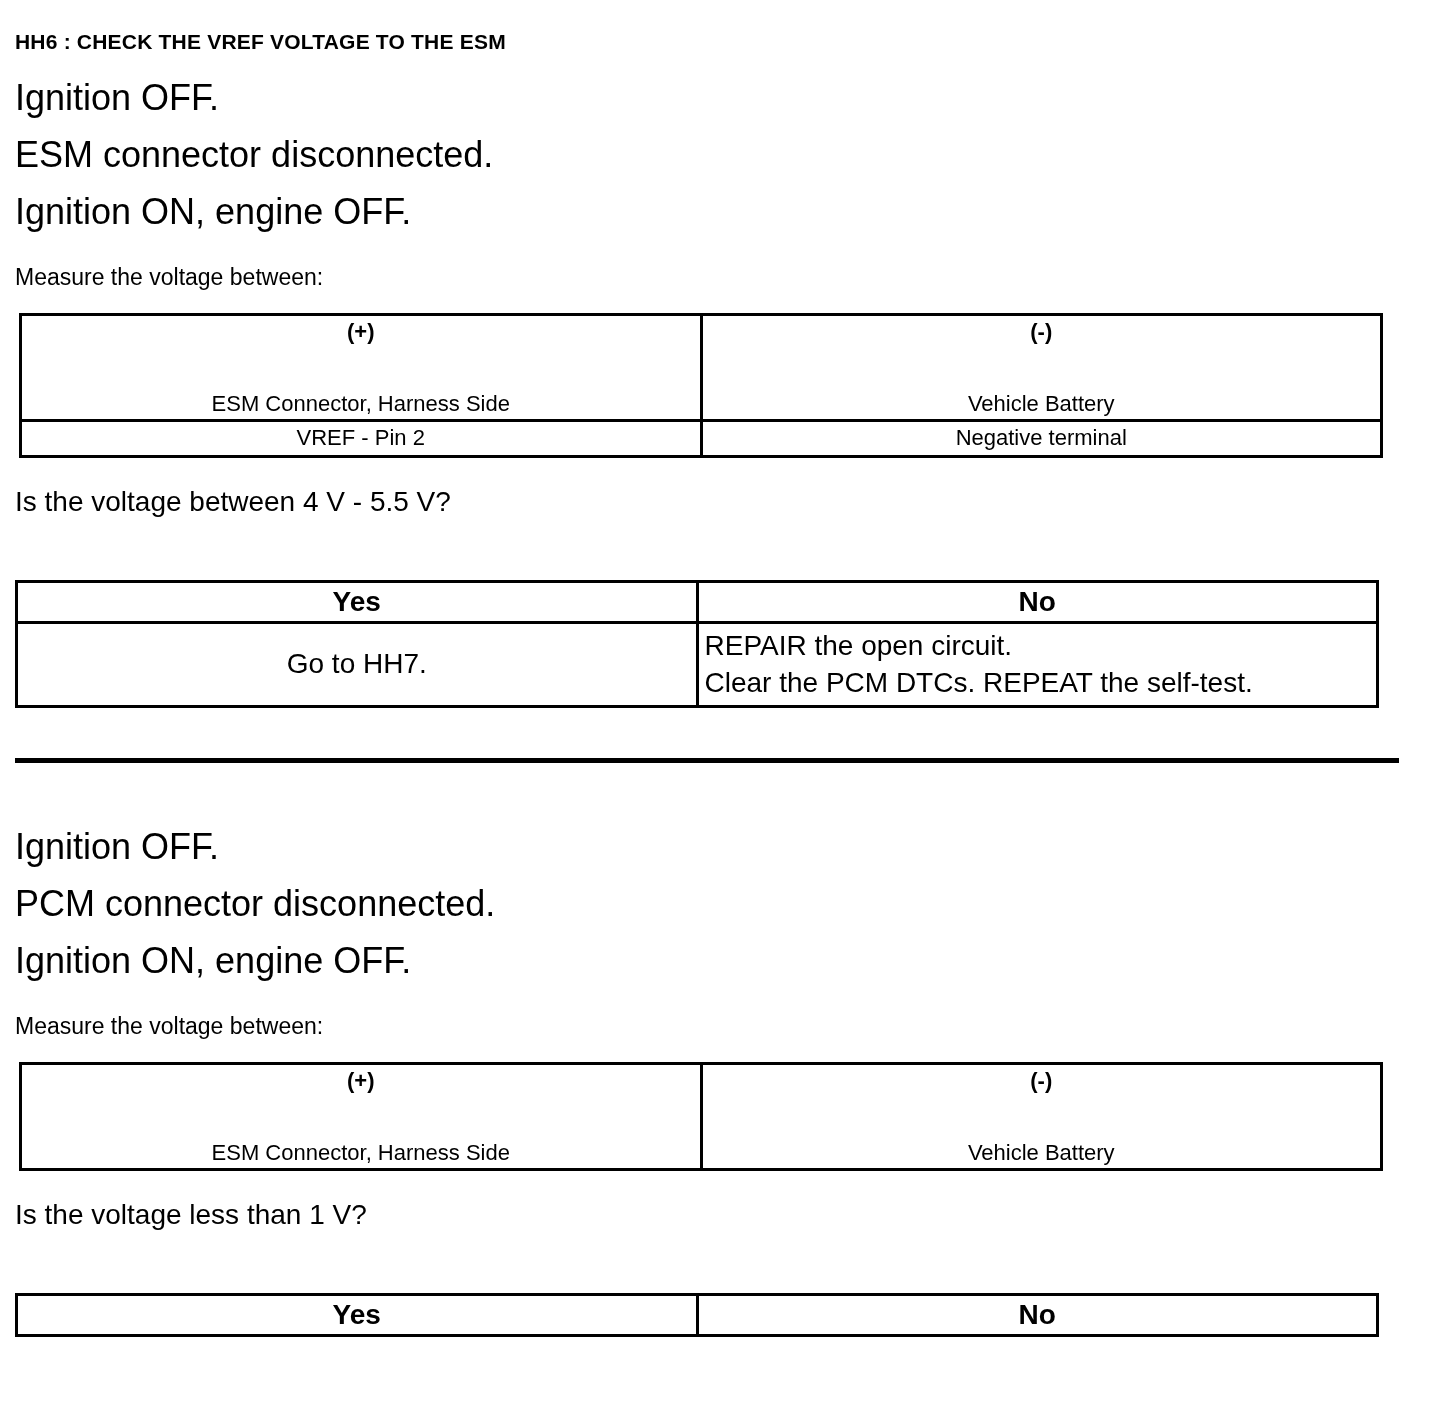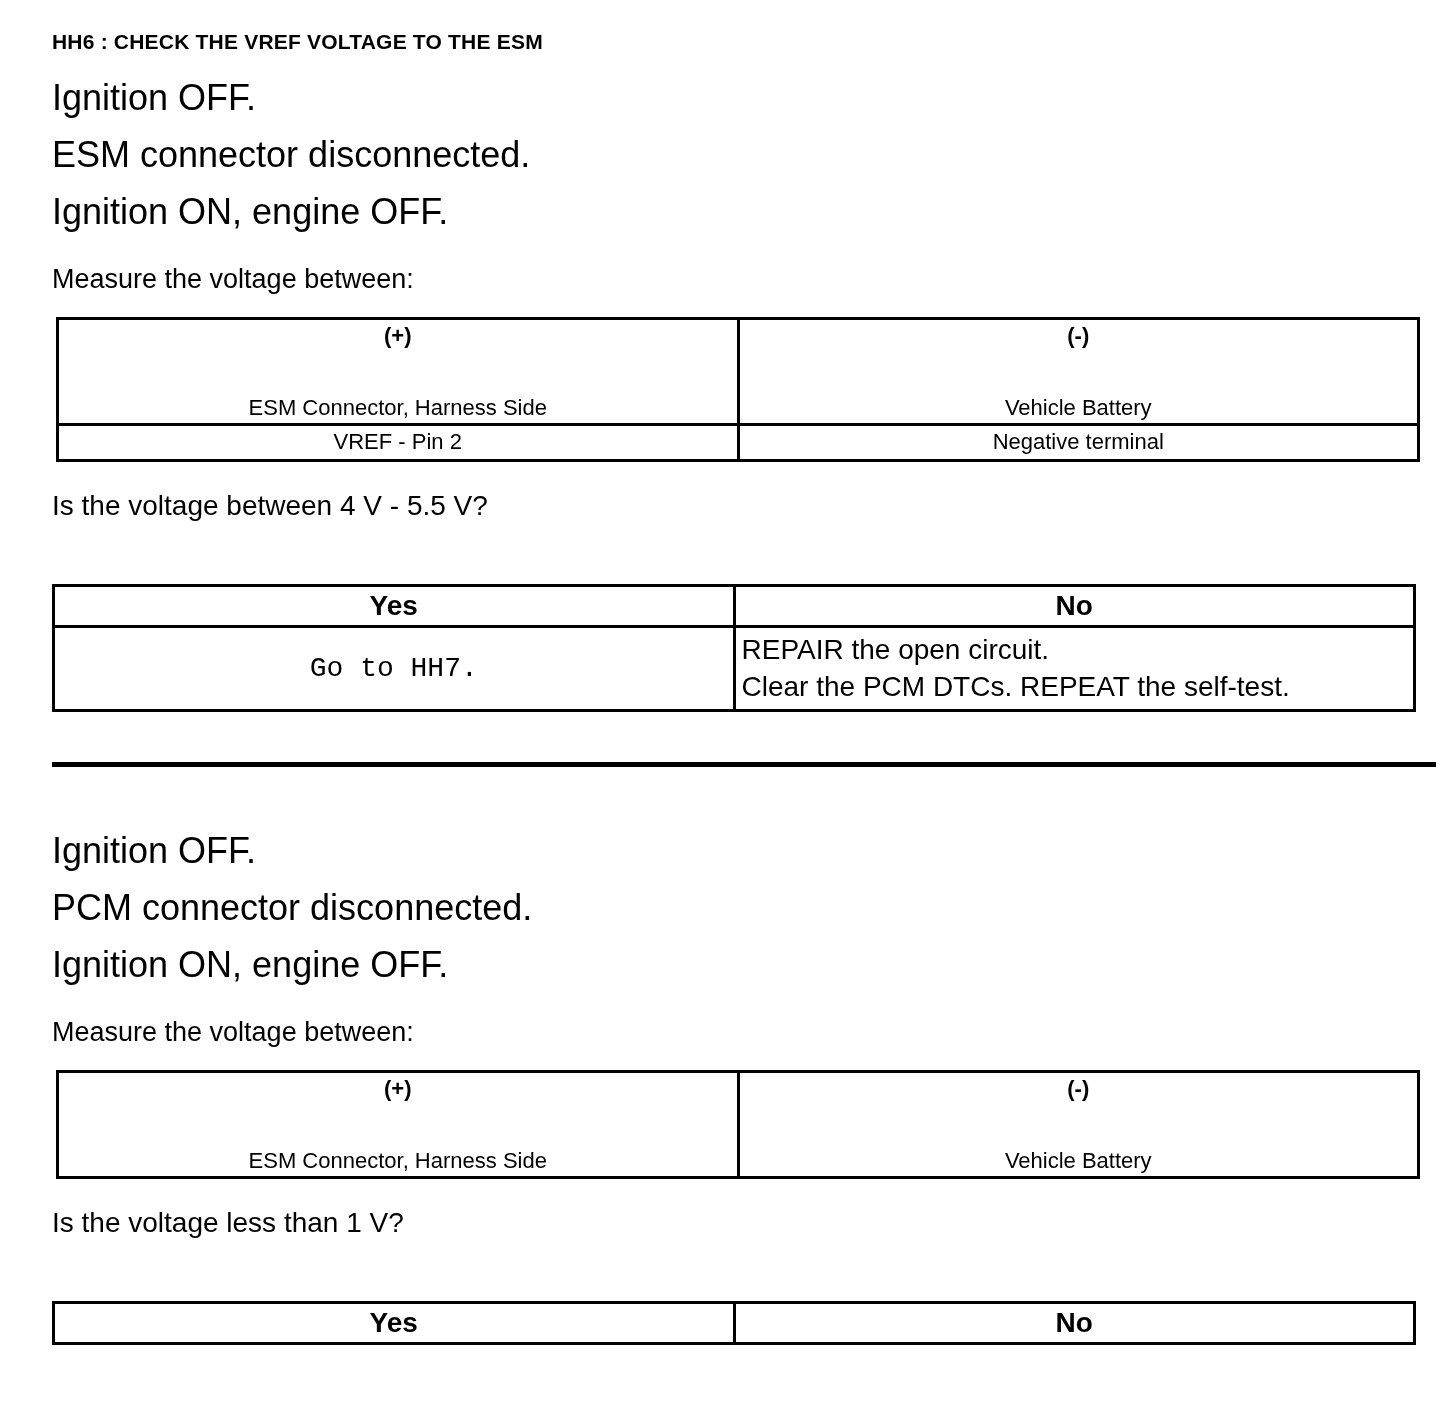--- a/index.html
+++ b/index.html
@@ -5,36 +5,36 @@
   * { margin: 0; padding: 0; box-sizing: border-box; }
   html, body { background: #ffffff; }
   body {
     width: 1456px;
     font-family: "Liberation Sans", "DejaVu Sans", sans-serif;
     color: #000000;
   }
   .page {
     width: 1156px;
     min-height: 1412px;
-    padding: 18px 36px 10px 52px;
+    padding: 18px 36px 10px 15px;
   }
   .section { margin-bottom: 0; }
   .section-title {
     font-size: 21px;
     font-weight: bold;
     margin: 12px 0 26px 0;
     letter-spacing: 0.2px;
   }
   .step {
     font-size: 36px;
     margin: 0 0 21px 0;
     line-height: 1.0;
   }
   .measure-label {
-    font-size: 27px;
+    font-size: 23px;
     margin: 34px 0 22px 0;
   }
   table.measure-table {
     width: 1364px;
     margin-left: 4px;
     border-collapse: collapse;
     border: 3px solid #000;
     table-layout: fixed;
   }
   table.measure-table td {
@@ -66,21 +66,21 @@
     text-align: center;
     padding: 3px 4px;
   }
   table.result-table td {
     border: 3px solid #000;
     font-size: 28px;
     vertical-align: middle;
     padding: 3px 6px;
     height: 76px;
   }
-  td.yes-cell { text-align: center; font-family: Liberation Mono, monospace; }
+  td.yes-cell { text-align: center; }
   td.no-cell { text-align: left; line-height: 1.35; }
   .no-line { display: block; }
   .rule {
     border: 0;
     border-top: 5px solid #000;
     width: 1384px;
     margin: 50px 0 0 0;
   }
   .section-gap { height: 66px; }
 </style>

